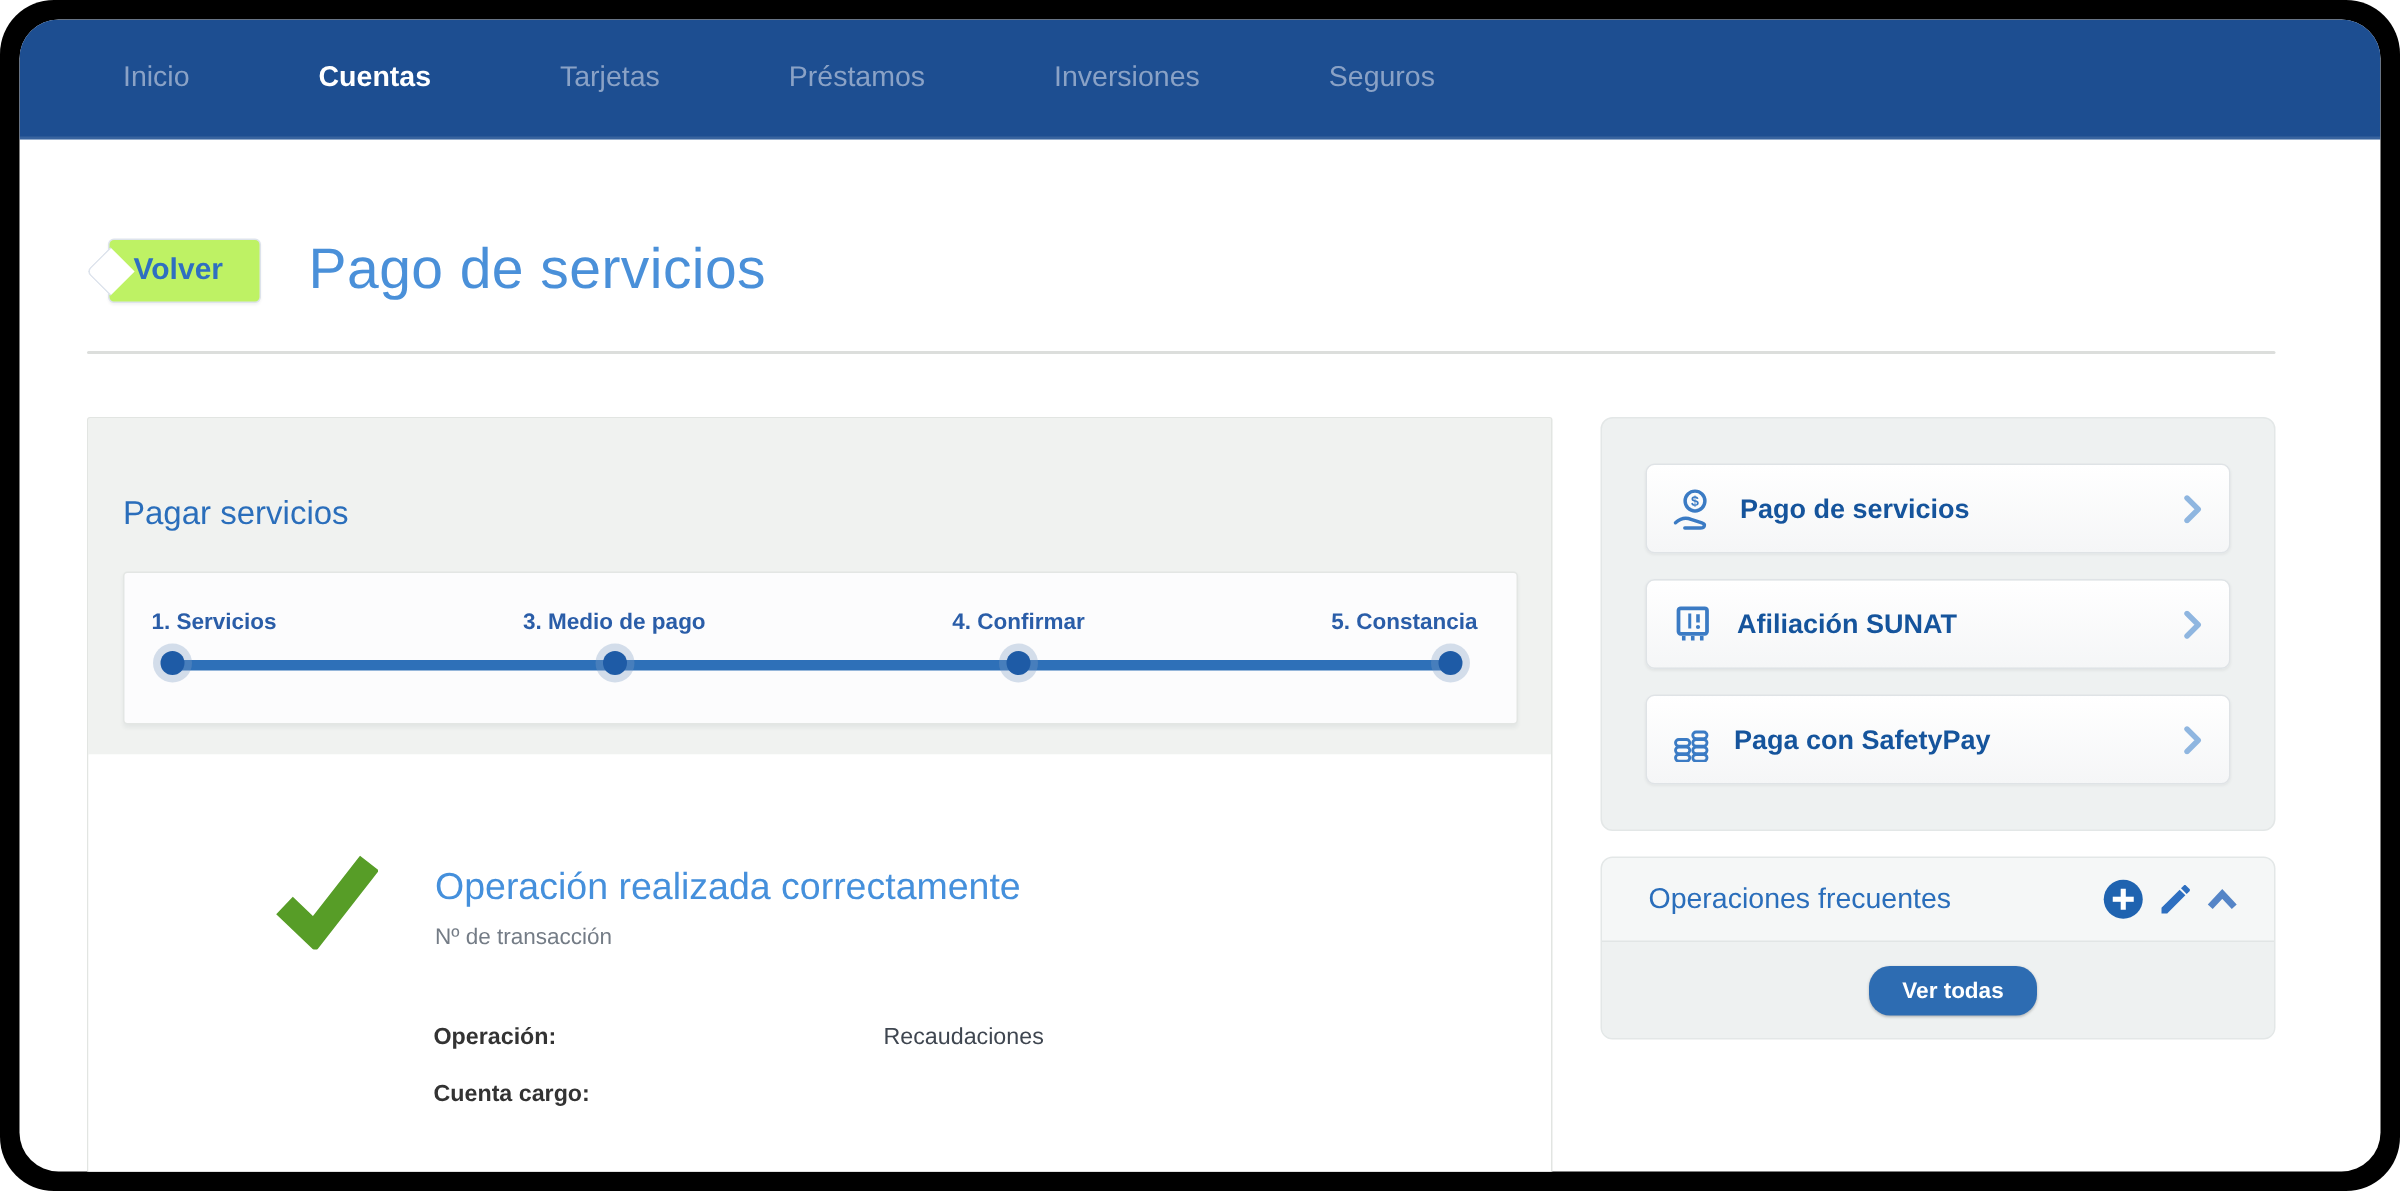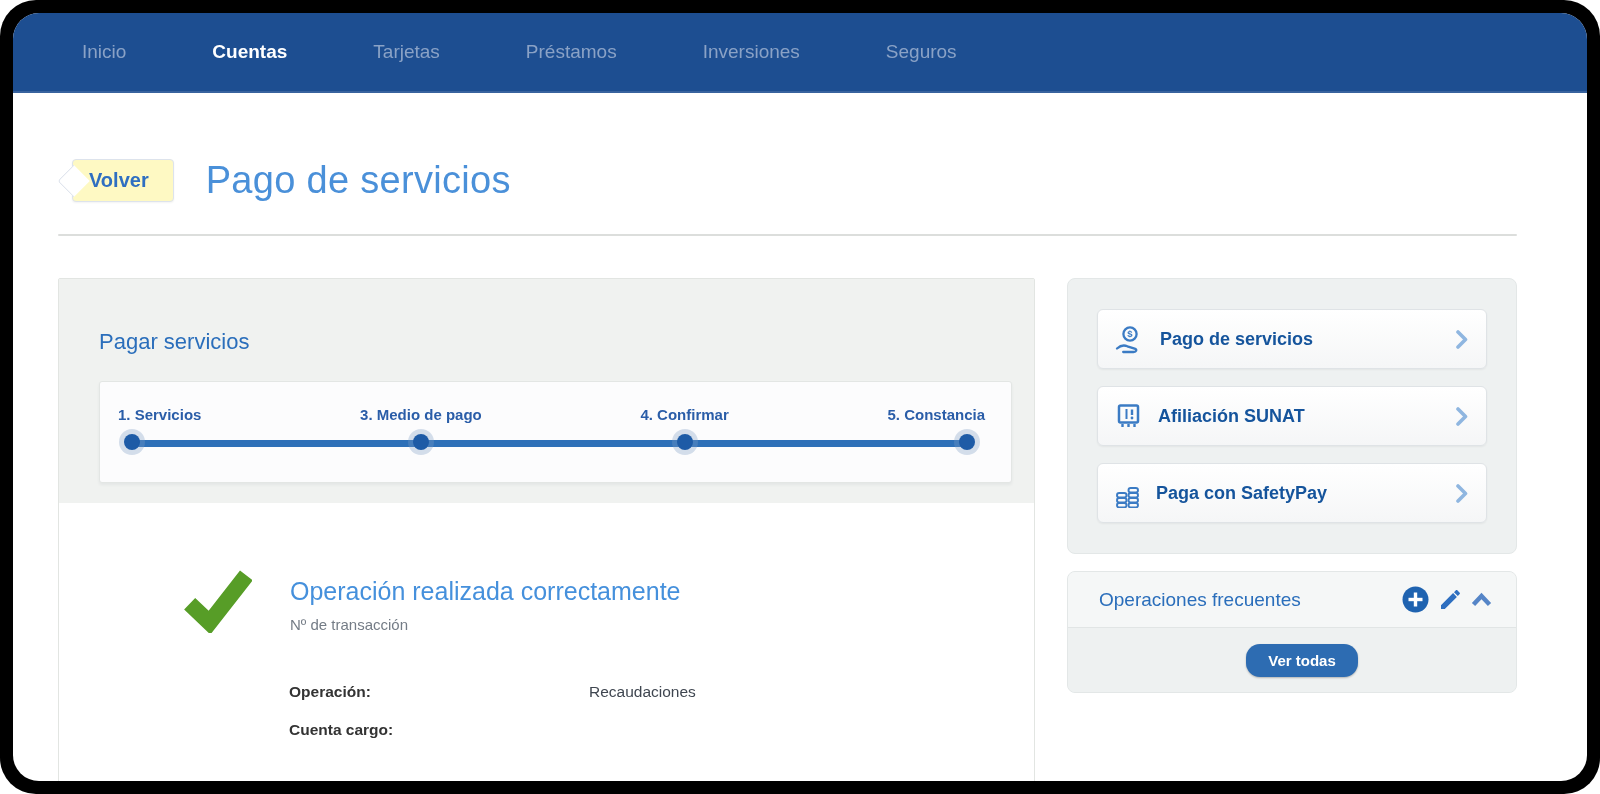--- a/index.html
+++ b/index.html
@@ -9,35 +9,35 @@
           font-family:"Liberation Sans",sans-serif;}
 
   
   .topnav{height:80px;background:var(--nav-bg,#1d4e91);display:flex;align-items:center;
           padding-left:69px;gap:86px;border-bottom:2px solid rgba(255,255,255,.12);}
   .nav-item{font-size:19px;color:var(--nav-inactive,#8aa2c6);cursor:pointer;white-space:nowrap;}
   .nav-item.active{color:var(--nav-active,#fff);font-weight:700;}
 
   .page{padding:0 70px 0 45px;}
   .page-header{display:flex;align-items:center;margin-top:66px;}
-  .back-btn{position:relative;margin-left:14px;background:#fef9c3;border:1px solid #dde3ec;border-radius:4px;
+  .back-btn{position:relative;margin-left:14px;background:#bef264;border:1px solid #dde3ec;border-radius:4px;
             height:43px;padding:0 24px 0 16px;font-family:"Liberation Sans",sans-serif;
             font-size:20px;font-weight:700;color:#2f6fc1;box-shadow:0 1px 2px rgba(0,0,0,.05);cursor:pointer;}
   .back-btn::before{content:"";position:absolute;left:-11px;top:50%;width:22px;height:22px;background:#fff;
             border-left:1px solid #dde3ec;border-bottom:1px solid #dde3ec;
             transform:translateY(-50%) rotate(45deg);border-bottom-left-radius:4px;}
   .back-btn span{position:relative;}
   .page-title{margin:0 0 0 32px;font-size:38px;font-weight:300;color:var(--title-blue,#4a90d9);letter-spacing:.3px;}
   .divider{height:2px;background:#dcdedc;border-radius:2px;margin-top:32px;}
 
   .columns{display:flex;gap:32px;margin-top:42px;align-items:flex-start;}
 
   
   .left-card{flex:1;border:1px solid #e2e5e2;border-radius:2px;background:#fff;min-height:560px;}
-  .card-head{background:#f0f2f0;padding:50px 22px 20px 40px;}
+  .card-head{background:#f0f2f0;padding:50px 22px 20px 23px;}
   .card-title{margin:0;font-size:22px;font-weight:400;color:var(--accent-blue,#2a6ebb);}
   .stepper{position:relative;margin-top:26px;background:#fcfcfd;border:1px solid #e3e6e4;border-radius:3px;
            box-shadow:0 2px 3px rgba(30,45,70,.06);padding:24px 26px 32px 18px;}
   .track{position:absolute;left:30px;right:42px;top:58px;height:7px;
          background:var(--step-blue,#2e70b8);border-radius:4px;}
   .steps-row{display:flex;justify-content:space-between;position:relative;}
   .step{display:flex;flex-direction:column;align-items:center;gap:11px;}
   .step:first-child{align-items:flex-start;}
   .step:last-child{align-items:flex-end;}
   .step-label{font-size:15px;font-weight:700;color:#2a5da8;white-space:nowrap;}

